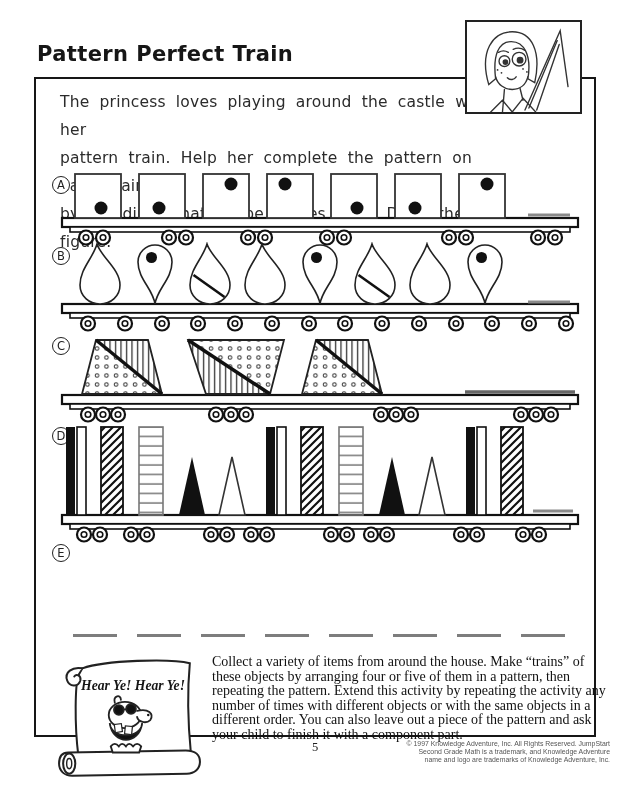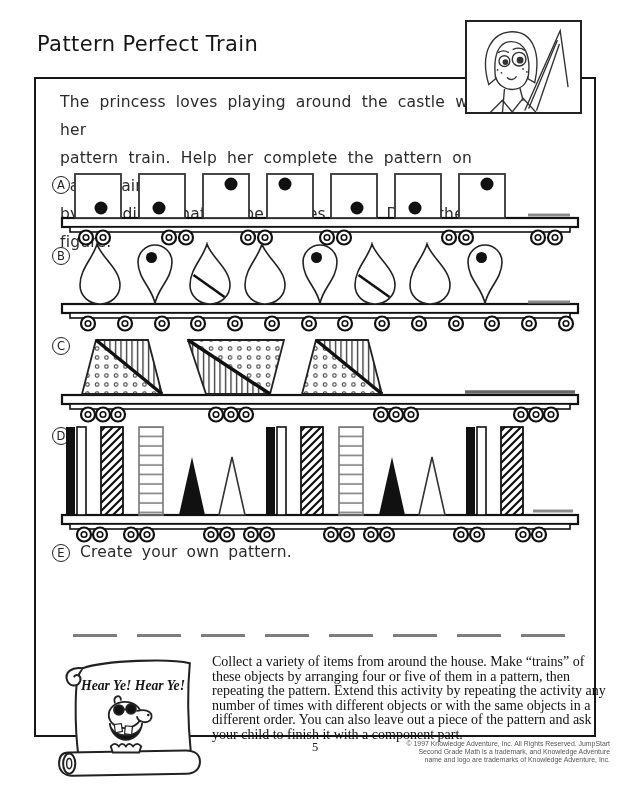--- a/index.html
+++ b/index.html
@@ -1,18 +1,18 @@
 <!DOCTYPE html>
 <html><head>
 <meta charset="utf-8">
 <style>
   html,body{margin:0;padding:0;background:#fff;}
   .page{position:relative;width:630px;height:788px;background:#fff;overflow:hidden;
         font-family:"DejaVu Sans",sans-serif;color:#1a1a1a;}
-  .title{position:absolute;left:37px;top:32px;font-size:21px;font-weight:400;
+  .title{position:absolute;left:37px;top:42px;font-size:21px;font-weight:700;
          letter-spacing:.4px;color:#161616;font-family:"DejaVu Sans",sans-serif;text-align:center;}
   .subtitle{position:absolute;left:253px;top:51px;font-size:12.5px;font-style:italic;
             font-weight:700;font-family:"Liberation Sans",sans-serif;color:#111;}
   .princess-box{position:absolute;left:465px;top:20px;width:113px;height:90px;
                 border:2px solid #222;background:#fff;z-index:3;}
   .main-box{position:absolute;left:34px;top:77px;width:558px;height:656px;
             border:2.5px solid #161616;background:#fff;}
   .instructions{position:absolute;left:60px;top:88px;width:430px;font-size:15.5px;
                 line-height:28px;color:#2b2b2b;word-spacing:5px;letter-spacing:.2px;}
   .row-label{position:absolute;width:16px;height:16px;border:1.7px solid #222;
@@ -388,21 +388,20 @@
               <rect x="441" y="3" width="9" height="88" fill="#fff" stroke="#111" stroke-width="1.6"></rect>
         </g>
         <g>
           <rect x="465" y="3" width="22" height="88" fill="url(#dg3)" stroke="#111" stroke-width="1.8"></rect>
         </g>
         <line x1="497" y1="87" x2="537" y2="87" stroke="#8a8a8a" stroke-width="3"></line>
       </svg>
     </div>
 
   <div class="row-label" style="left:52px;top:544px;">E</div>
-  <div class="e-text">Create your own pattern.</div>
   <div id="e-blanks">
       <div class="e-blank" style="left: 73px;"></div>
       <div class="e-blank" style="left: 137px;"></div>
       <div class="e-blank" style="left: 201px;"></div>
       <div class="e-blank" style="left: 265px;"></div>
       <div class="e-blank" style="left: 329px;"></div>
       <div class="e-blank" style="left: 393px;"></div>
       <div class="e-blank" style="left: 457px;"></div>
       <div class="e-blank" style="left: 521px;"></div>
     </div>

